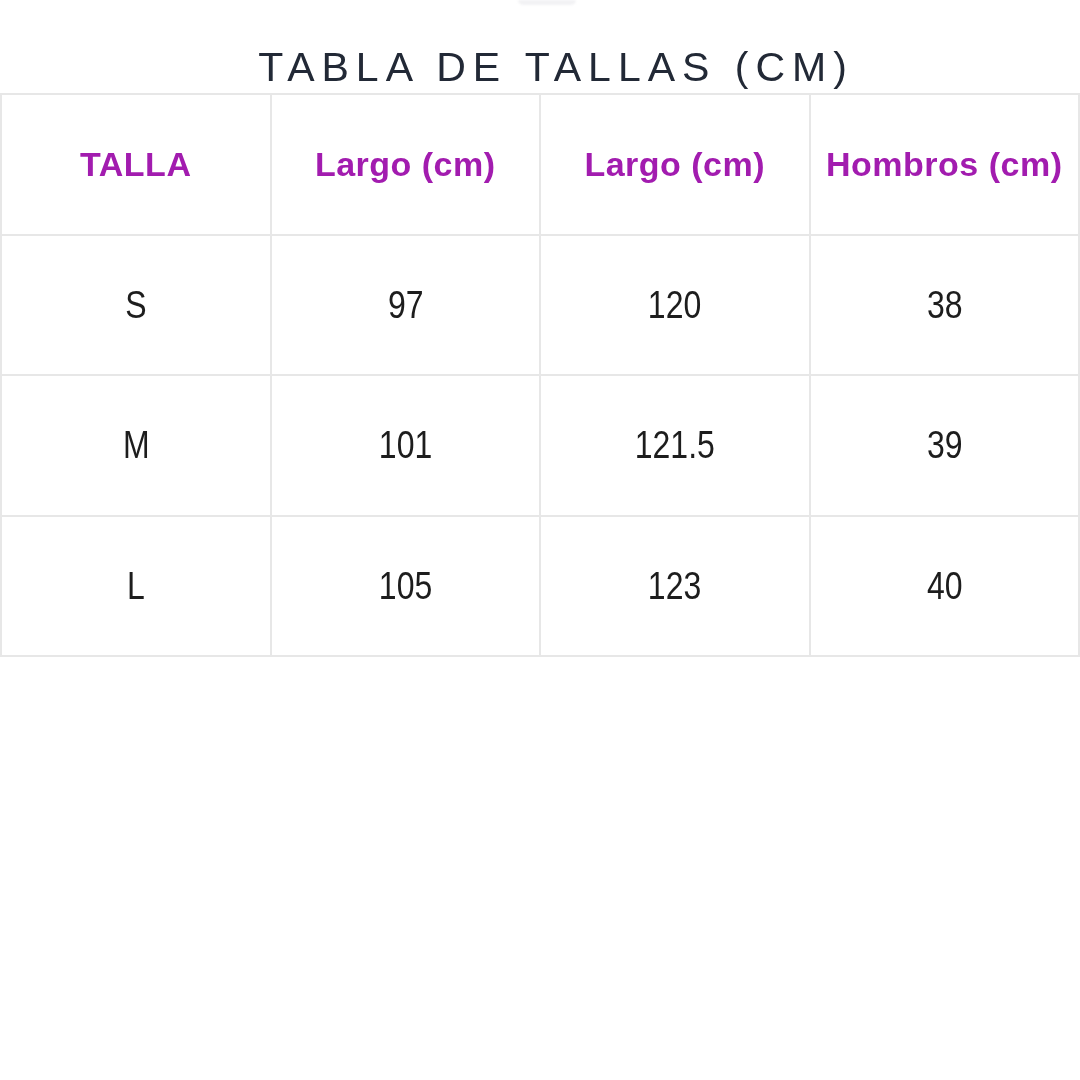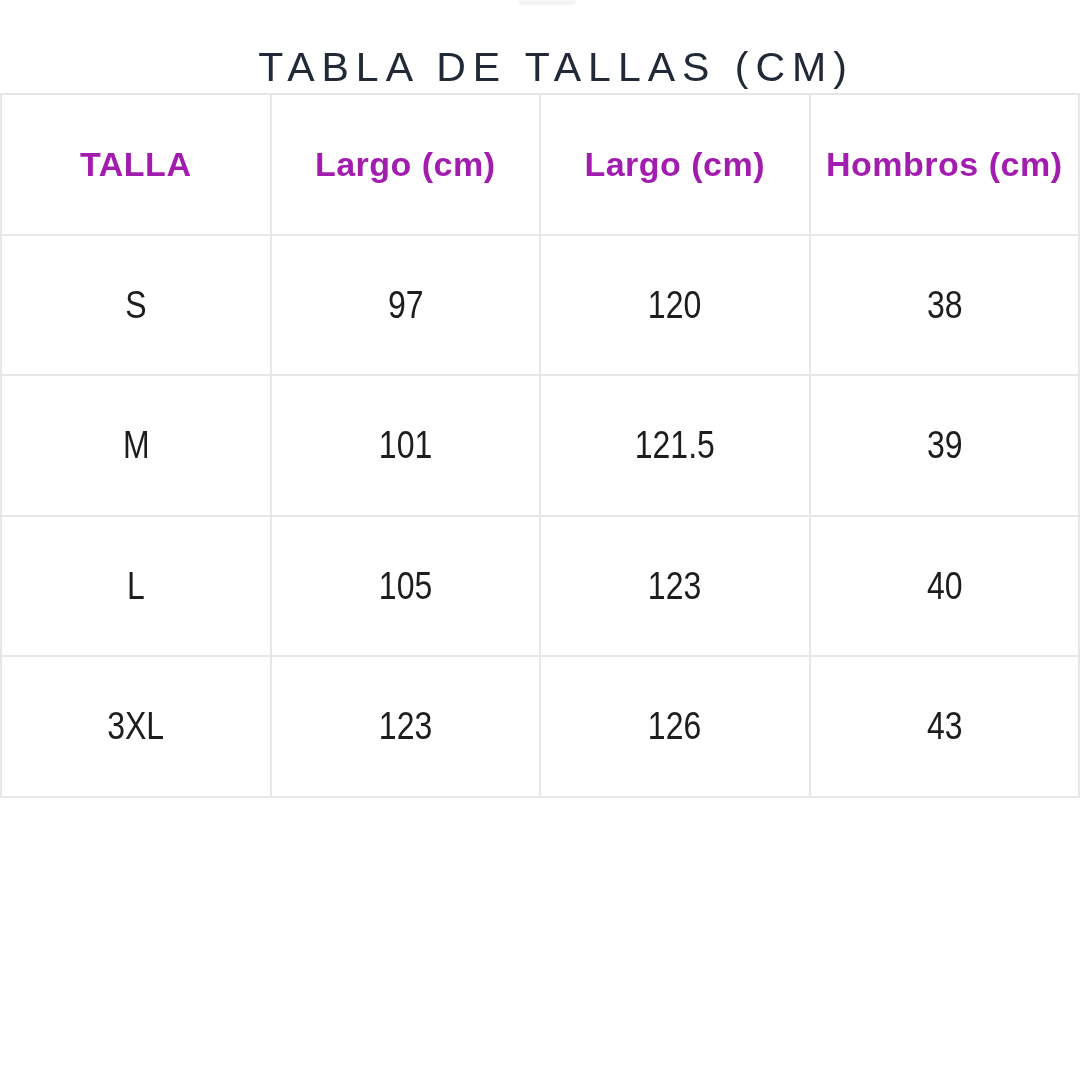--- a/index.html
+++ b/index.html
@@ -108,22 +108,16 @@
         <td><span class="cellval">101</span></td>
         <td><span class="cellval">121.5</span></td>
         <td><span class="cellval">39</span></td>
       </tr>
       <tr>
         <td><span class="cellval">L</span></td>
         <td><span class="cellval">105</span></td>
         <td><span class="cellval">123</span></td>
         <td><span class="cellval">40</span></td>
       </tr>
-      <tr>
-        <td><span class="cellval">3XL</span></td>
-        <td><span class="cellval">123</span></td>
-        <td><span class="cellval">126</span></td>
-        <td><span class="cellval">43</span></td>
-      </tr>
     </tbody>
   </table>
 
 </div>
 
 </body></html>

